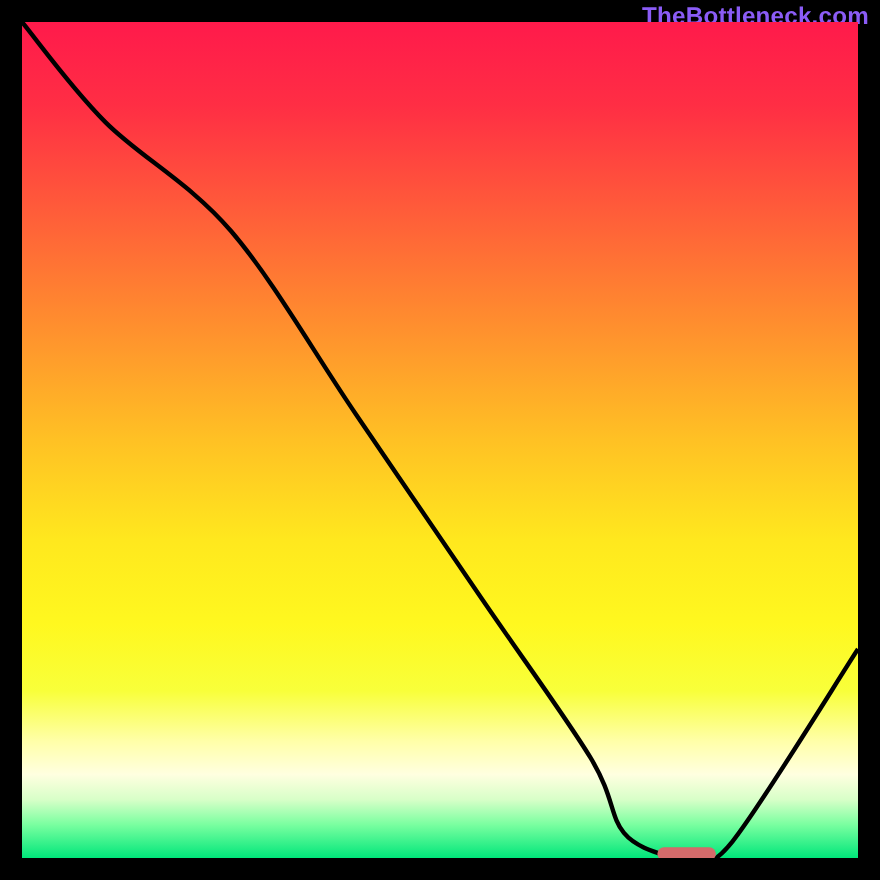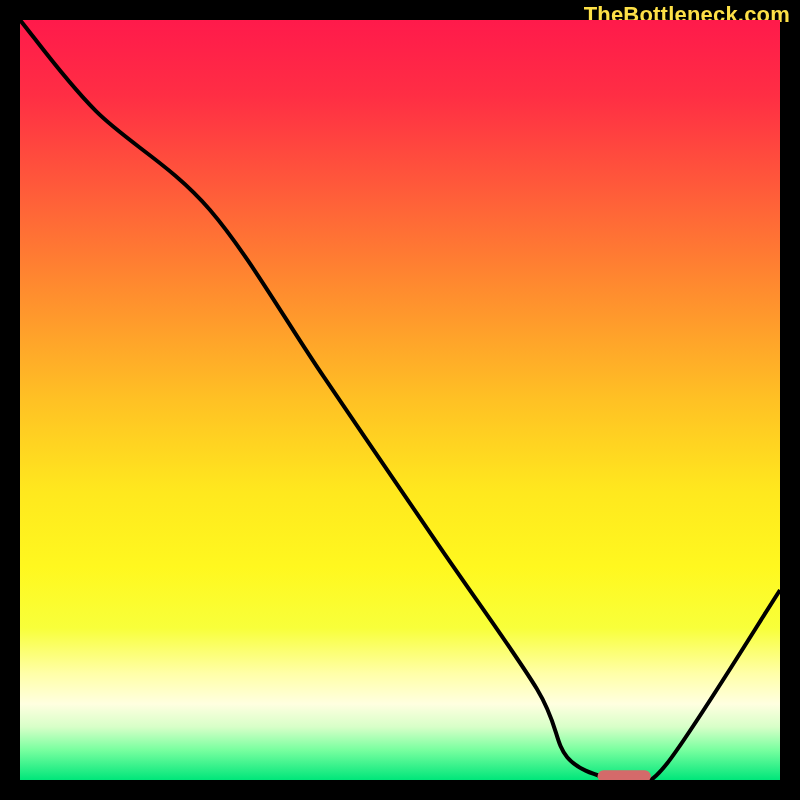--- a/index.html
+++ b/index.html
@@ -25,21 +25,21 @@
     width: 760px;
     height: 760px;
   }
   .attribution {
     position: absolute;
     top: 2px;
     right: 10px;
     font-family: Arial, Helvetica, sans-serif;
     font-size: 22px;
     font-weight: 600;
-    color: #fde047;
+    color: #8b5cf6;
     letter-spacing: 0.2px;
   }
   svg { display: block; }
 </style>
 </head>
 <body>
 
 <div class="frame">
 
   <div class="attribution">TheBottleneck.com</div>

